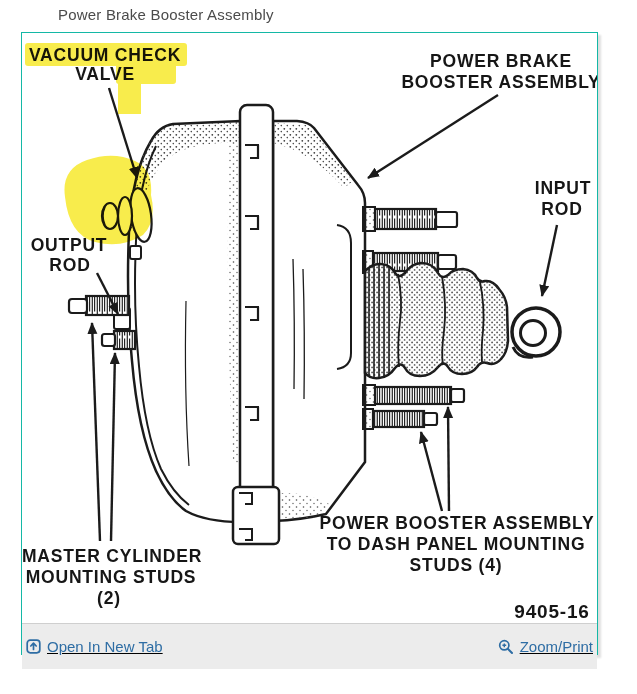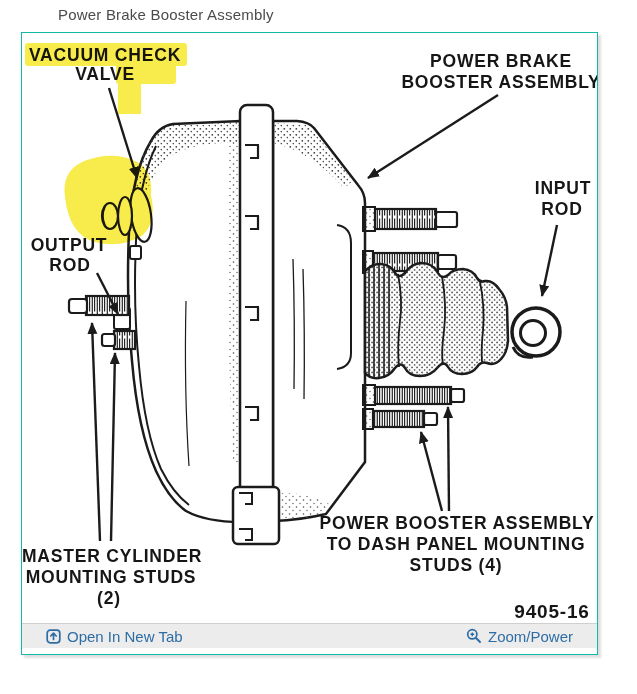--- a/index.html
+++ b/index.html
@@ -13,23 +13,23 @@
     margin-left:36px;
   }
   .frame{
     position:absolute;left:21px;top:32px;width:577px;height:623px;
     border:1px solid #14b8a6;background:#fff;
     box-shadow:3px 3px 2px rgba(0,0,0,0.13);
     box-sizing:border-box;
   }
   .canvas{width:575px;height:590px;background:#fff;}
   .footer-bar{
-    height:25px;background:#ececec;border-top:1px solid #cfcfcf;
+    height:46px;background:#ececec;border-top:1px solid #cfcfcf;
     display:flex;align-items:center;justify-content:space-between;
-    padding:0 24px;box-sizing:border-box;
+    padding:0 4px;box-sizing:border-box;text-decoration:underline;
   }
   .bar-link{
     display:flex;align-items:center;gap:6px;color:var(--link-blue,#2e6da4);
     font-size:15px;text-decoration:none;cursor:pointer;
   }
   .bar-link svg{display:block;}
   
   .ln{stroke:#1b1b1b;fill:none;}
   .fw{fill:#ffffff;stroke:#1b1b1b;}
   .txt{
@@ -208,16 +208,16 @@
       <span>Open In New Tab</span>
     </a>
     <a class="bar-link">
       <span>
         <svg width="16" height="16" viewBox="0 0 16 16">
           <circle cx="6.3" cy="6.3" r="4.6" fill="none" stroke="var(--link-blue,#2e6da4)" stroke-width="1.7"></circle>
           <path d="M6.3,4.4 V8.2 M4.4,6.3 H8.2" stroke="var(--link-blue,#2e6da4)" stroke-width="1.4"></path>
           <path d="M9.8,9.8 L14,14" stroke="var(--link-blue,#2e6da4)" stroke-width="2" stroke-linecap="round"></path>
         </svg>
       </span>
-      <span>Zoom/Power</span>
+      <span>Zoom/Print</span>
     </a>
   </div>
 </div>
 
 </body></html>

